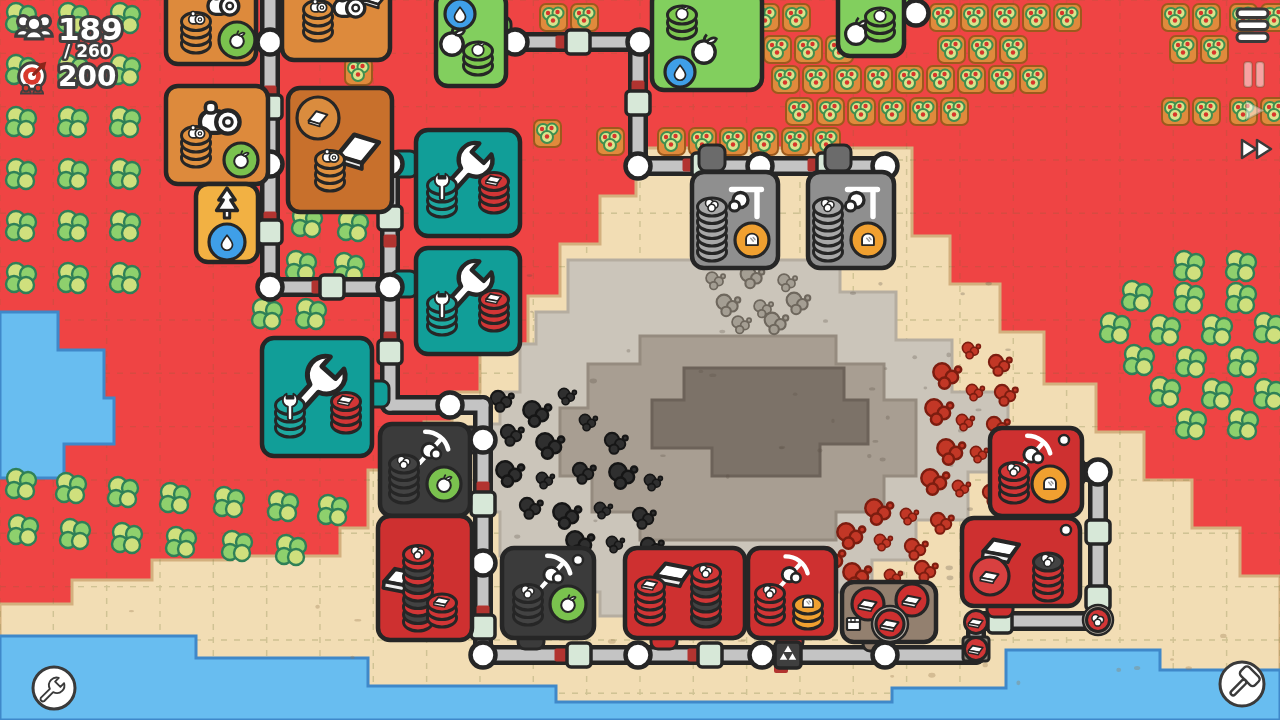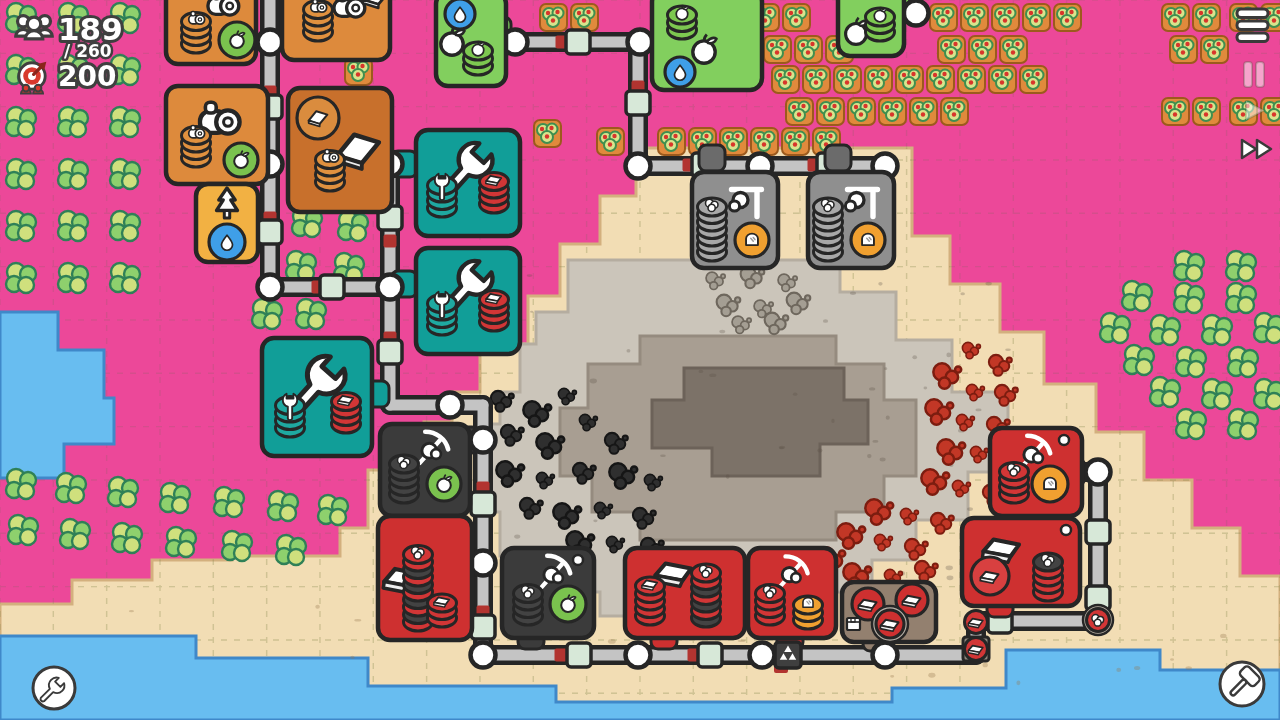--- a/index.html
+++ b/index.html
@@ -1,16 +1,16 @@
 <!DOCTYPE html>
 <html><head>
 <meta charset="utf-8">
 <style>
   html,body{margin:0;padding:0;background:#222;}
-  #stage{position:relative;width:1280px;height:720px;overflow:hidden;background:#ec4899;
+  #stage{position:relative;width:1280px;height:720px;overflow:hidden;background:#ef4444;
          font-family:"DejaVu Sans","Liberation Sans",sans-serif;}
   #scene{position:absolute;left:0;top:0;}
   .hud{position:absolute;}
   text{font-family:"DejaVu Sans","Liberation Sans",sans-serif;font-weight:bold;fill:#fff;
        stroke:#3f3f3f;paint-order:stroke;stroke-linejoin:round;}
   .t1{font-size:31px;stroke-width:6px;}
   .t2{font-size:17px;stroke-width:5px;}
   .t3{font-size:28px;stroke-width:6px;}
 </style>
 </head>

